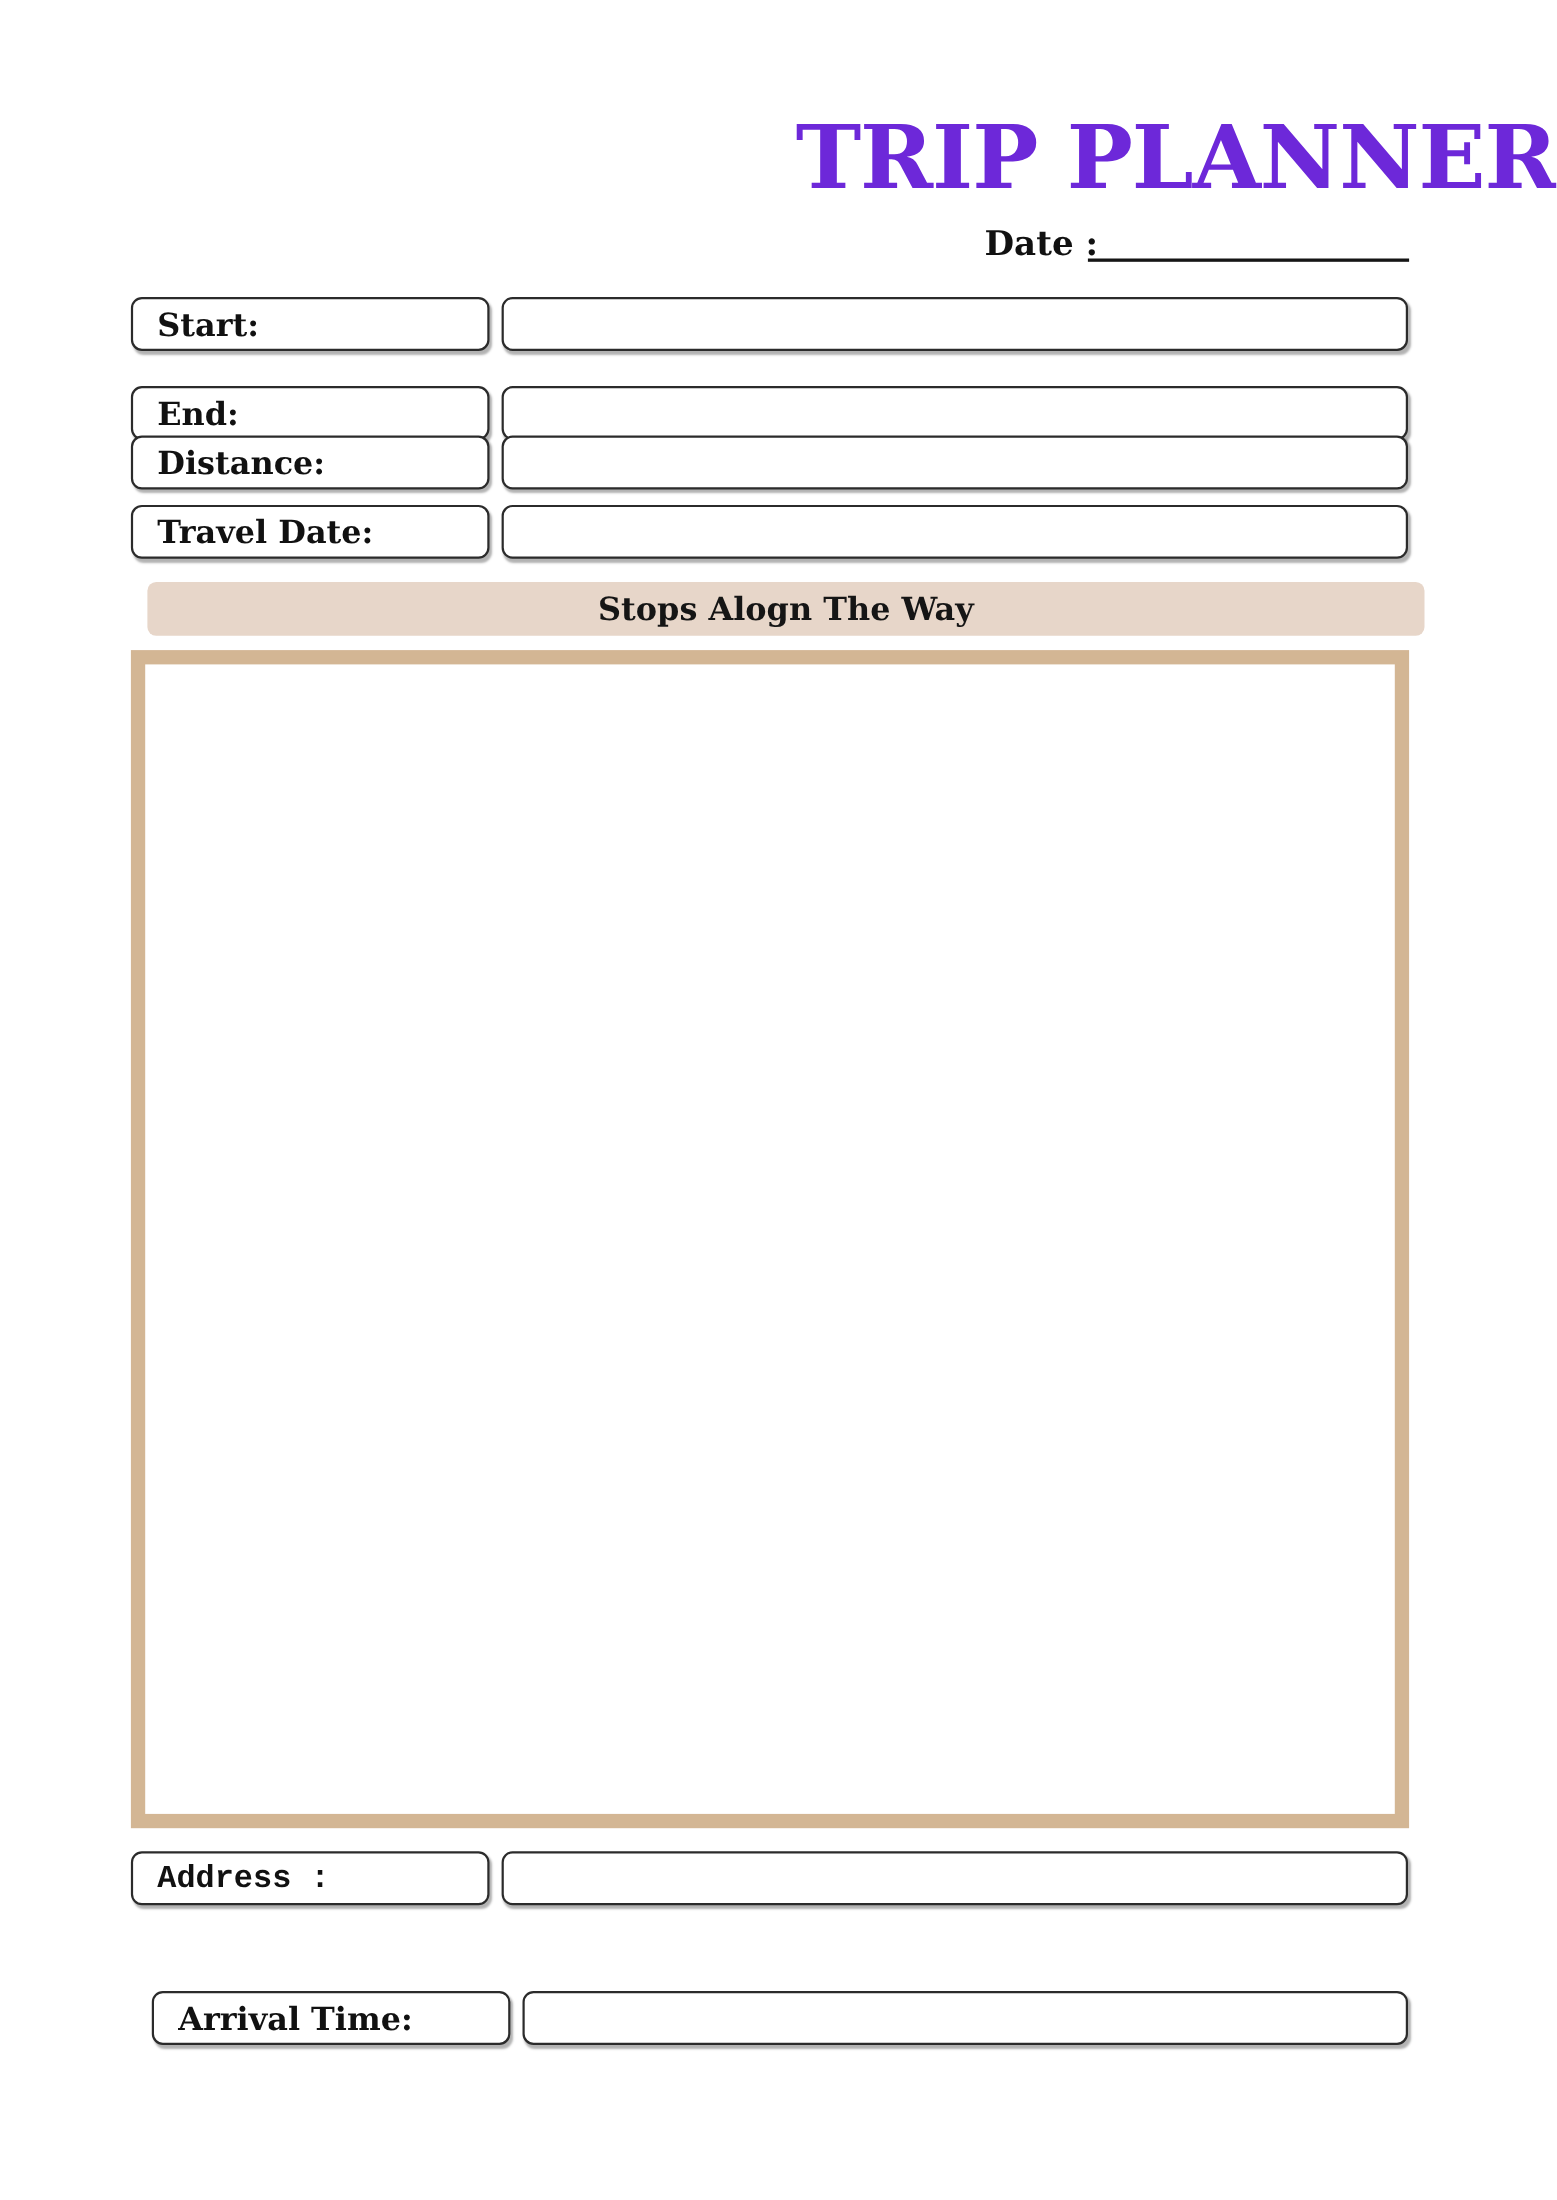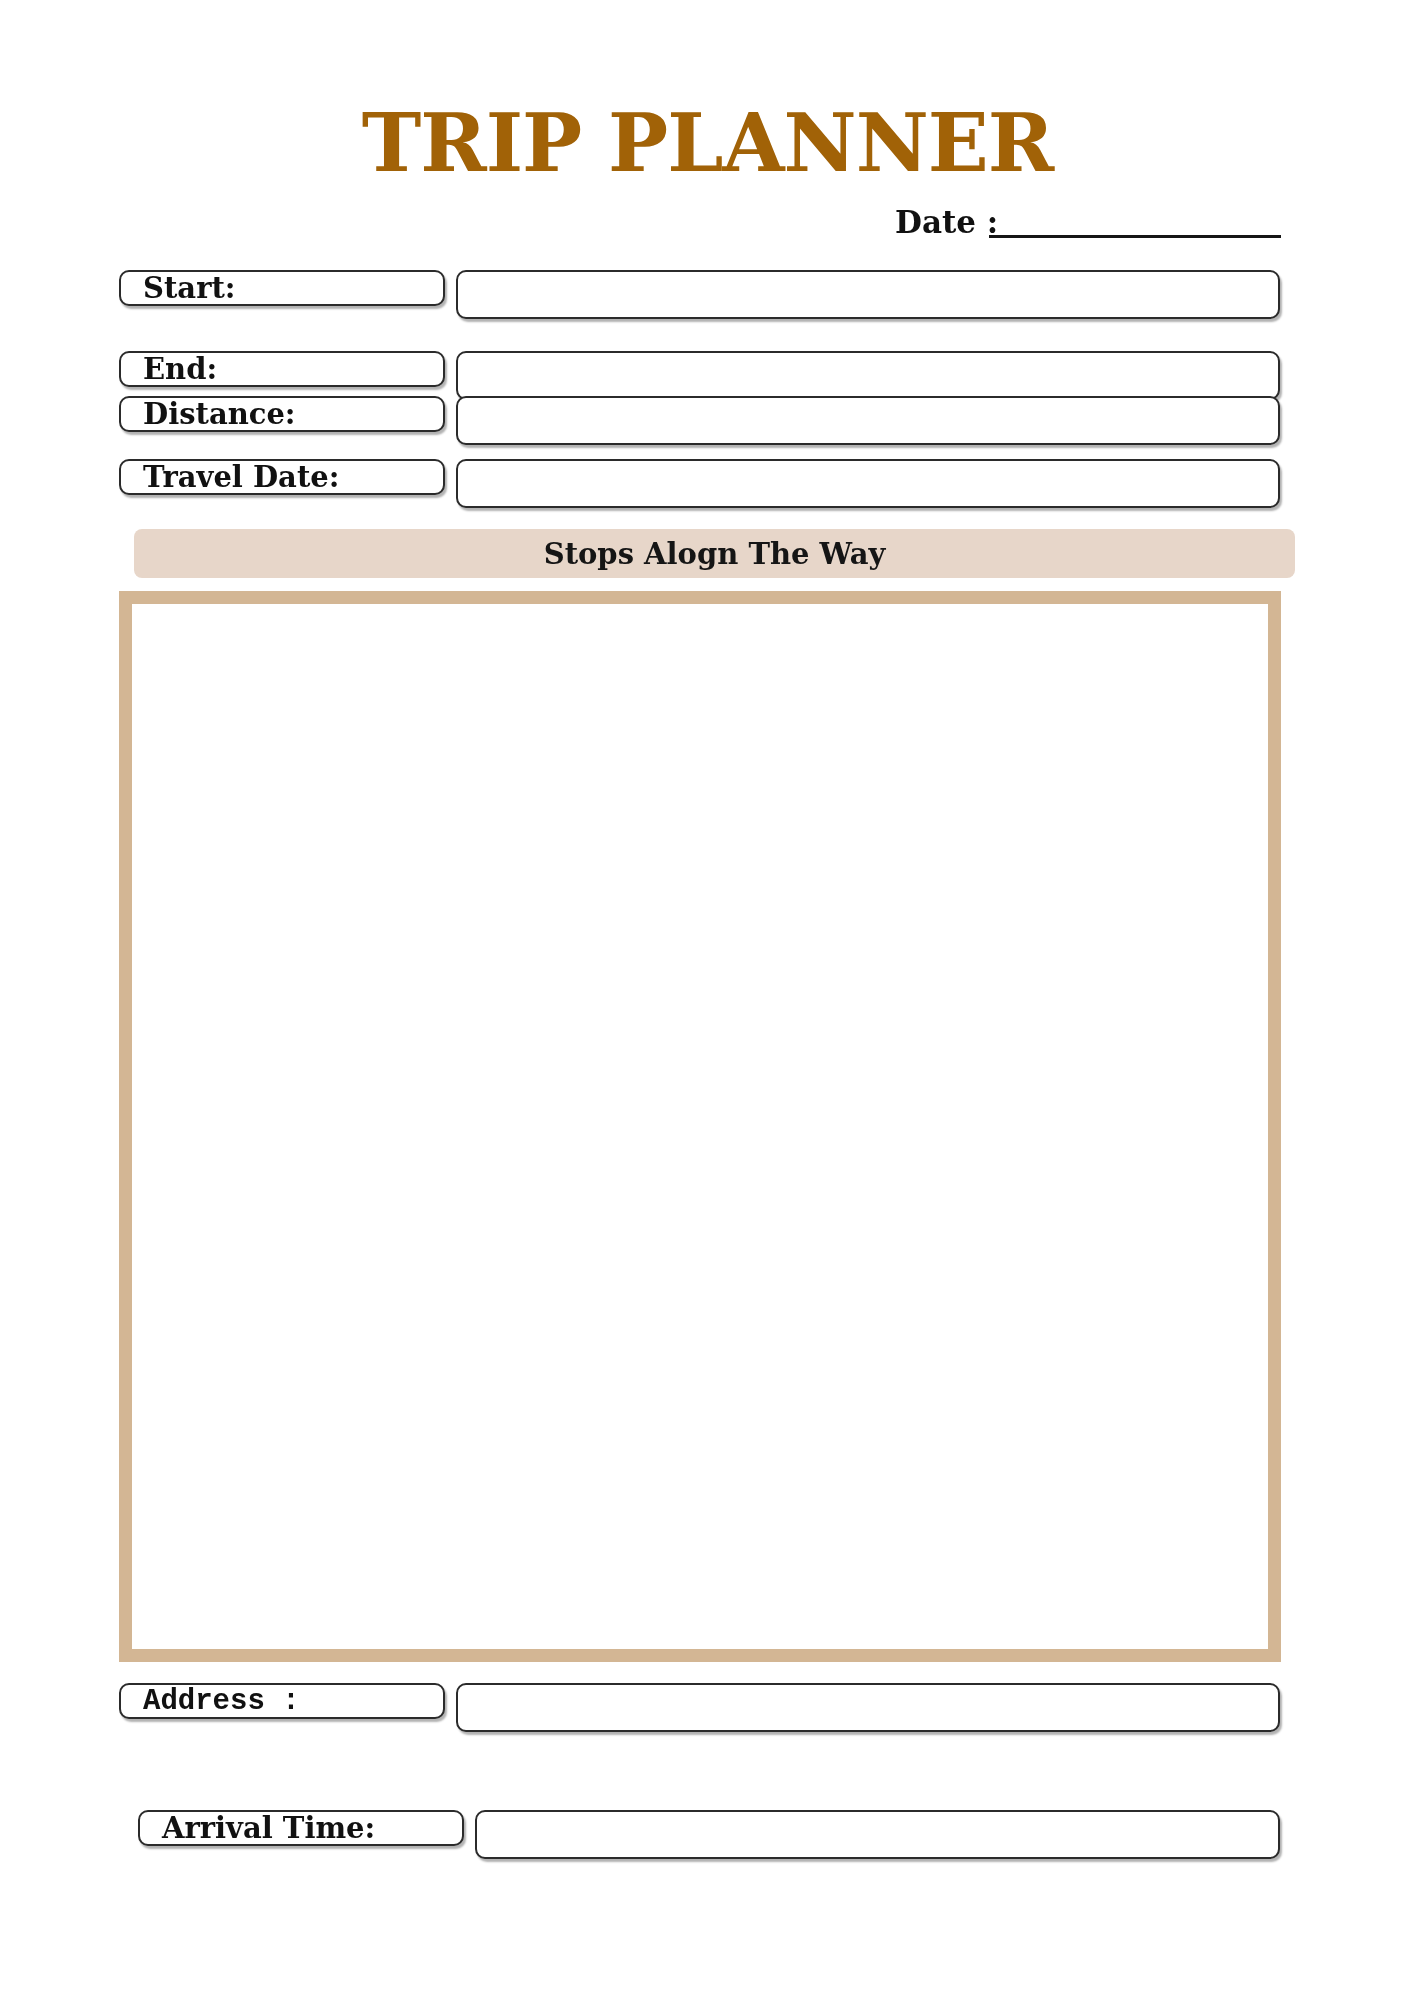--- a/index.html
+++ b/index.html
@@ -15,25 +15,25 @@
     width:1415px;
     height:2000px;
     background:#ffffff;
     font-family:"DejaVu Serif","Liberation Serif",serif;
     color:var(--text);
     overflow:hidden;
   }
   .title{
     position:absolute;
     top:96px; left:0; width:100%;
-    text-align:center;
+    text-align:right;
     font-size:80px;
     font-weight:700;
     letter-spacing:-1px;
-    color:#a16207;
+    color:#6d28d9;
   }
   .date-label{
     position:absolute;
     left:895px; top:204px;
     font-size:31px;
     font-weight:700;
   }
   .date-line{
     position:absolute;
     left:989px; top:206px;
@@ -43,21 +43,21 @@
   .field-row{
     position:absolute;
     left:119px;
     width:1161px;
     height:49px;
     display:flex;
     gap:11px;
   }
   .label-box{
     width:326px;
-    height:36px;
+    height:49px;
     flex:0 0 326px;
     border:2px solid var(--box-border);
     border-radius:10px;
     background:#ffffff;
     box-shadow:2px 3px 2px rgba(0,0,0,0.30);
     display:flex;
     align-items:center;
     padding-left:22px;
     font-size:29px;
     font-weight:700;

